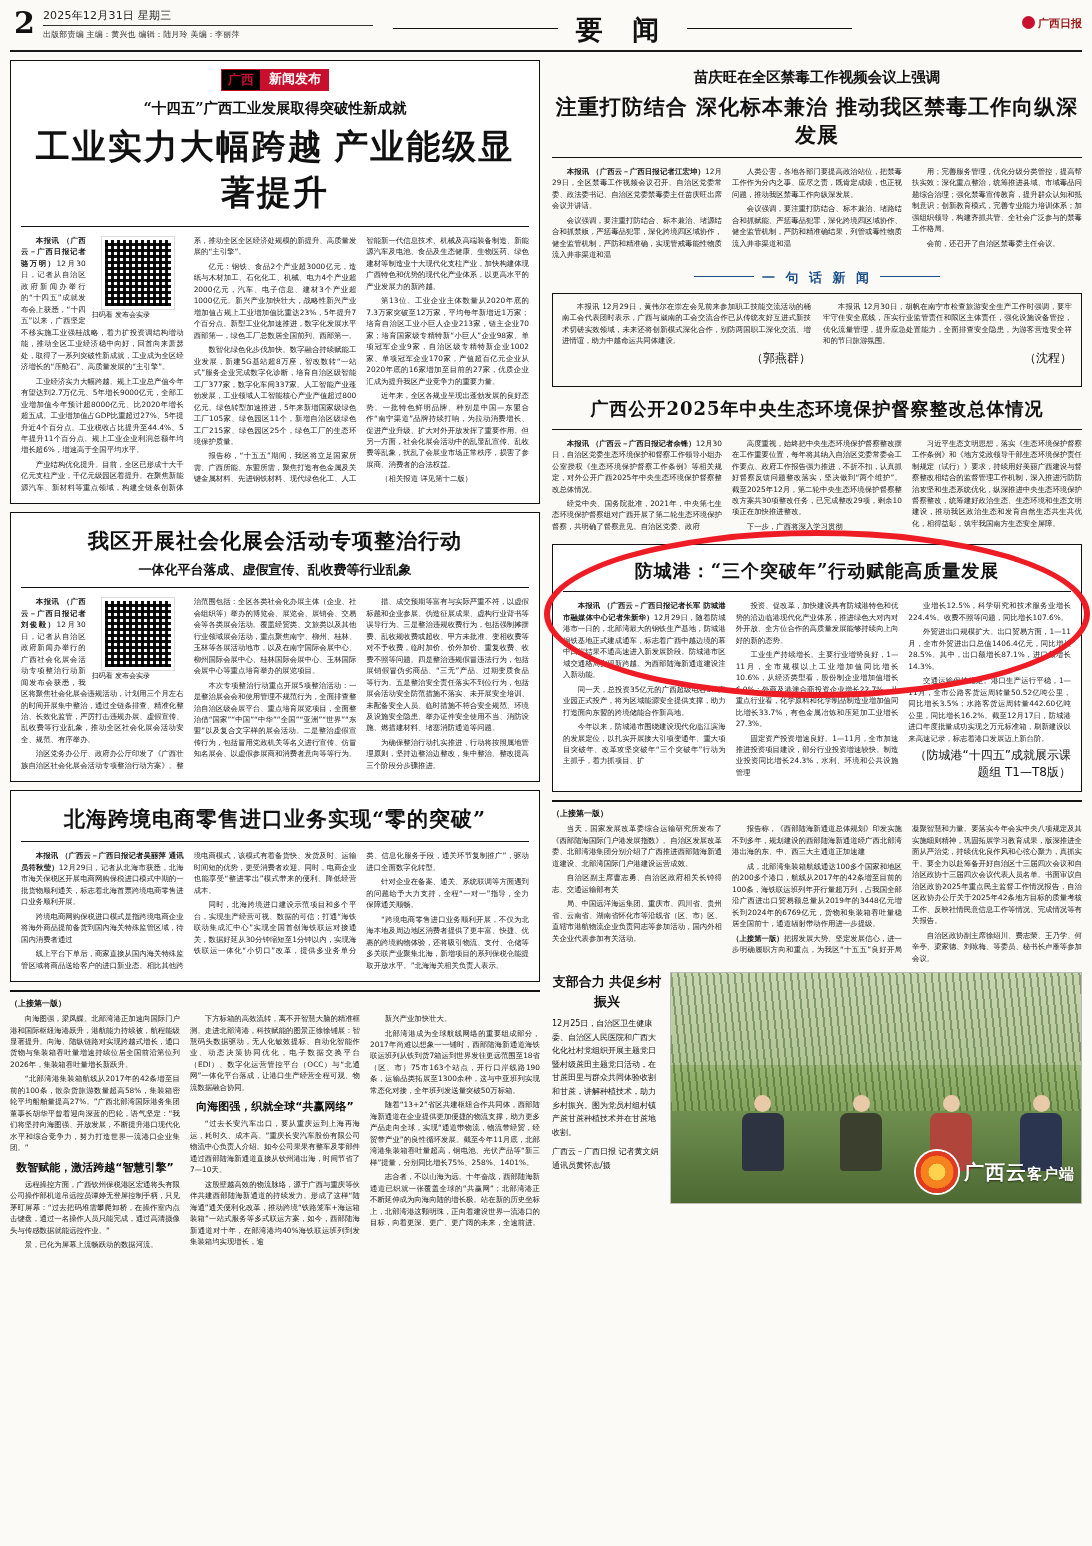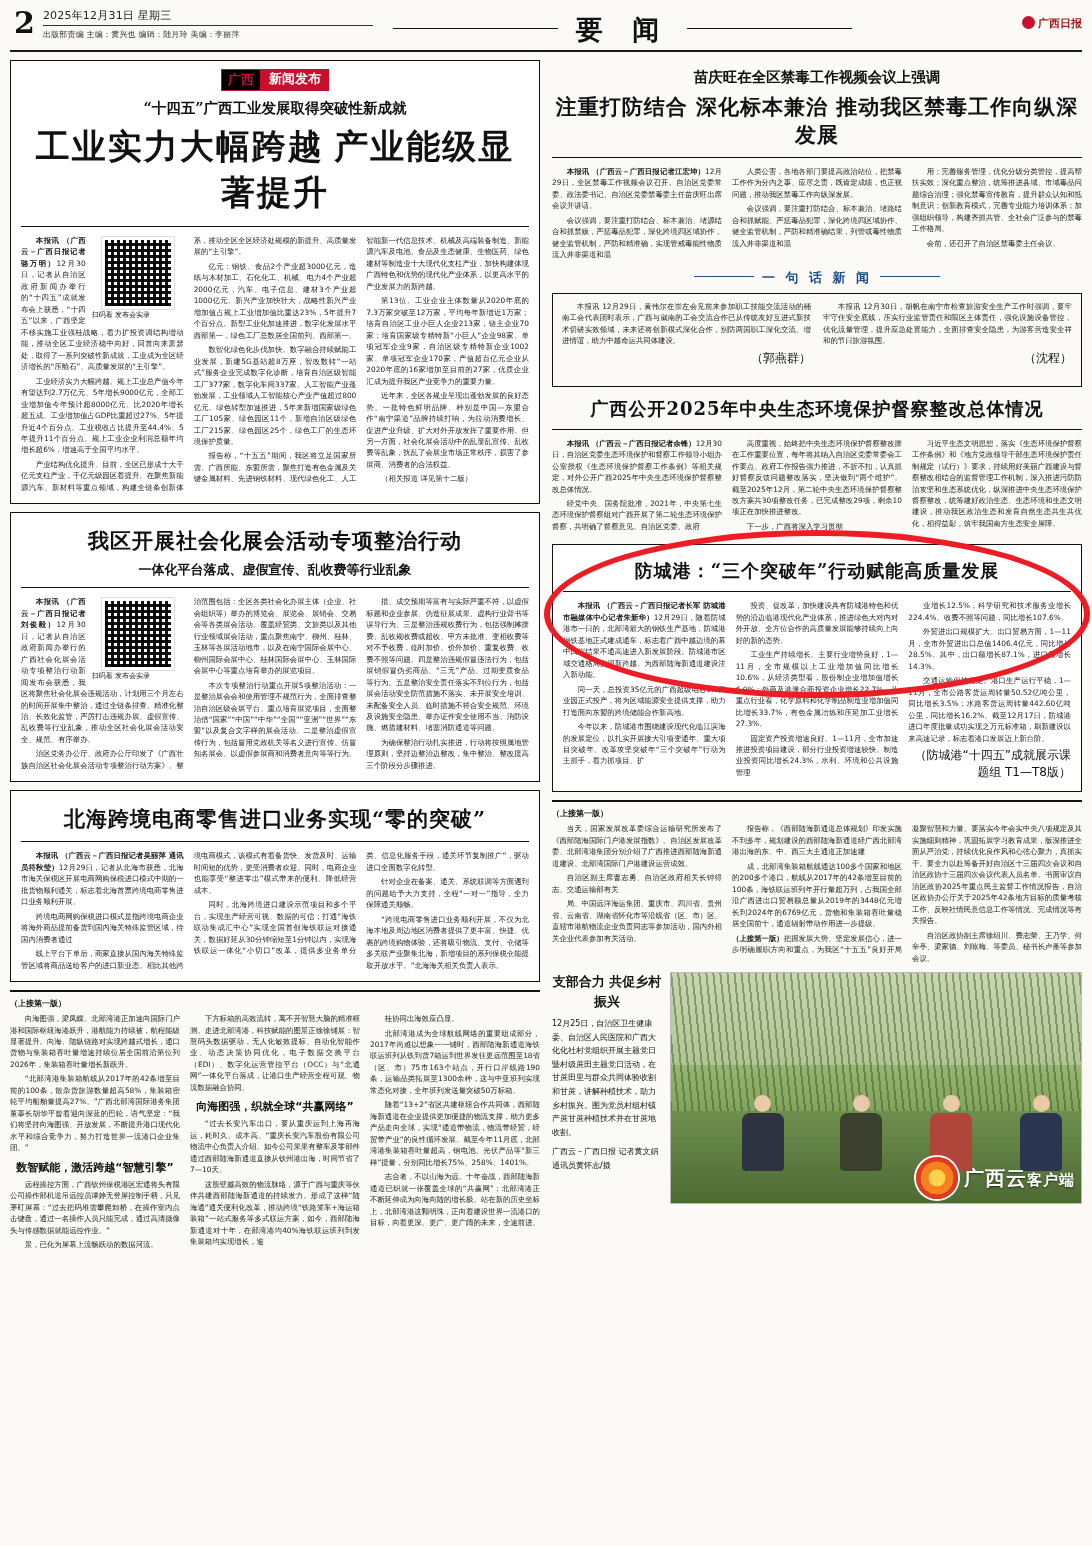--- a/index.html
+++ b/index.html
@@ -90,21 +90,21 @@
       background:repeating-linear-gradient(84deg, rgba(70,100,40,.55) 0 2px, rgba(150,180,100,.25) 2px 7px); }
   .photo .ground { position:absolute; left:0; right:0; bottom:0; height:40%; background:linear-gradient(180deg,#6f8f4f,#4d6a33); }
   .person { position:absolute; bottom:14%; width:52px; }
   .person .head { width:17px; height:17px; border-radius:50%; background:#e8c9a8; margin:0 auto; }
   .person .torso { width:42px; height:58px; margin:1px auto 0; border-radius:8px 8px 4px 4px; }
   .p1 { left:16%; } .p1 .torso{ background:#2d3340; }
   .p2 { left:40%; } .p2 .torso{ background:#3a3f2e; }
   .p3 { left:62%; } .p3 .torso{ background:#b0453c; }
   .p4 { left:84%; } .p4 .torso{ background:#2b3550; }
 
-  .brand { position:absolute; right:6px; bottom:4px; display:flex; align-items:center; gap:6px; }
+  .brand { position:absolute; right:6px; bottom:10px; display:flex; align-items:center; gap:6px; }
   .brand .logo { width:42px; height:42px; border-radius:50%; background:radial-gradient(circle at 50% 50%, #ffd24d 0 28%, #f5821f 29% 55%, #e23a20 56% 100%); box-shadow:0 0 0 2px #fff; }
   .brand .btext { font-family:"DejaVu Serif","Liberation Serif",serif; color:#fff; font-size:20px; font-weight:bold; text-shadow:0 1px 2px rgba(0,0,0,.6); letter-spacing:1px;}
   .brand .btext small { font-size:15px; }
 </style>
 </head>
 <body>
 
 <div class="page">
 
   <div class="masthead">
@@ -191,21 +191,21 @@
         <div class="cols3" style="margin-top:4px;">
           <p class="body">向海图强，梁凤蝶。北部湾港正加速向国际门户港和国际枢纽海港跃升，港航能力持续被，航程能级显著提升。向海、陆纵链路对实现跨越式增长，通口货物与集装箱吞吐量增速持续位居全国前沿第位列2026年，集装箱吞吐量增长新跃升。</p>
           <p class="body">“北部湾港集装箱航线从2017年的42条增至目前的100条，散杂货旅游数量超高58%，集装箱密轮平均船舶量提高27%。”广西北部湾国际港务集团董事长胡华平曾着迎向深蓝的巴轮，语气坚定：“我们将坚持向海图强、开放发展，不断提升港口现代化水平和综合竞争力，努力打造世界一流港口企业集团。”</p>
           <div class="subhead">数智赋能，激活跨越“智慧引擎”</div>
           <p class="body">远程操控方面，广西钦州保税港区宏通将头有限公司操作部机道吊远控员谭婷无登屏控制手柄，只见茅盯屏幕：“过去把码堆需攀爬卸桥，在操作室内点击键盘，通过一名操作人员只能完成，通过高清摄像头与传感数据就能远控作业。”</p>
           <p class="body">景，已化为屏幕上流畅跃动的数据河流。</p>
           <p class="body">下方标箱的高效流转，离不开智慧大脑的精准框测。走进北部湾港，科技赋能的图景正徐徐铺展：智慧码头数据驱动，无人化敏效提标、自动化智能作业、动态决策协同优化，电子数据交换平台（EDI）、数字化运营管控平台（OCC）与“北通网”一体化平台落成，让港口生产经营全程可观、物流数据融合协同。</p>
           <div class="subhead">向海图强，织就全球“共赢网络”</div>
           <p class="body">“过去长安汽车出口，要从重庆运到上海再海运，耗时久、成本高。”重庆长安汽车股份有限公司物流中心负责人介绍。如今公司果果有整车及零部件通过西部陆海新通道直接从钦州港出海，时间节省了7—10天。</p>
           <p class="body">这股壁越高效的物流脉络，源于广西与重庆等伙伴共建西部陆海新通道的持续发力。形成了这样“陆海通”通关便利化改革，推动跨境“铁路笼车+海运箱装箱”一站式服务等多式联运方案，如今，西部陆海新通道对十年，在部湾港均40%海铁联运班列到发集装箱均实现增长，逾</p>
-          <p class="body">桂协同出海效应凸显。</p>
+          <p class="body">新兴产业加快壮大。</p>
           <p class="body">北部湾港成为全球航线网络的重要组成部分，2017年尚难以想象一一铺时，西部陆海新通道海铁联运班列从铁到货7箱运到世界发往更远范围至18省（区、市）75市163个站点，开行口岸线路190条，运输品类拓展至1300余种，这与中亚班列实现常态化对接，全年班列发送量突破50万标箱。</p>
           <p class="body">随着“13+2”省区共建枢纽合作共同体，西部陆海新通道在企业提供更加便捷的物流支撑，助力更多产品走向全球，实现“通道带物流，物流带经贸，经贸带产业”的良性循环发展。截至今年11月底，北部湾港集装箱吞吐量超高，钢电池、光伏产品等“新三样”提量，分别同比增长75%、258%、1401%。</p>
           <p class="body">志合者，不以山海为远。十年奋战，西部陆海新通道已织就一张覆盖全球的“共赢网”；北部湾港正不断延伸成为向海向陆的增长极。站在新的历史坐标上，北部湾港这颗明珠，正向着建设世界一流港口的目标，向着更深、更广、更广阔的未来，全速前进。</p>
         </div>
       </div>
     </div>
 
     <div class="col-right">
 
       <div>

